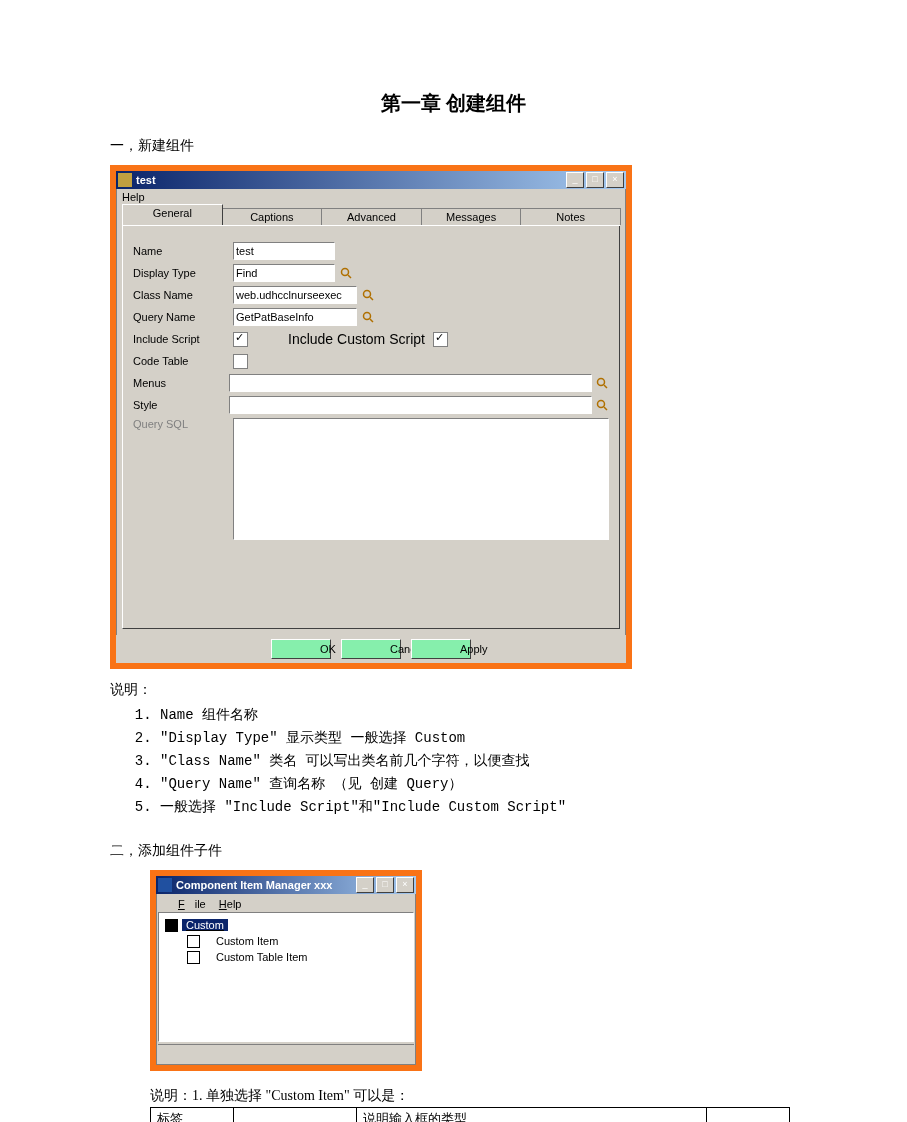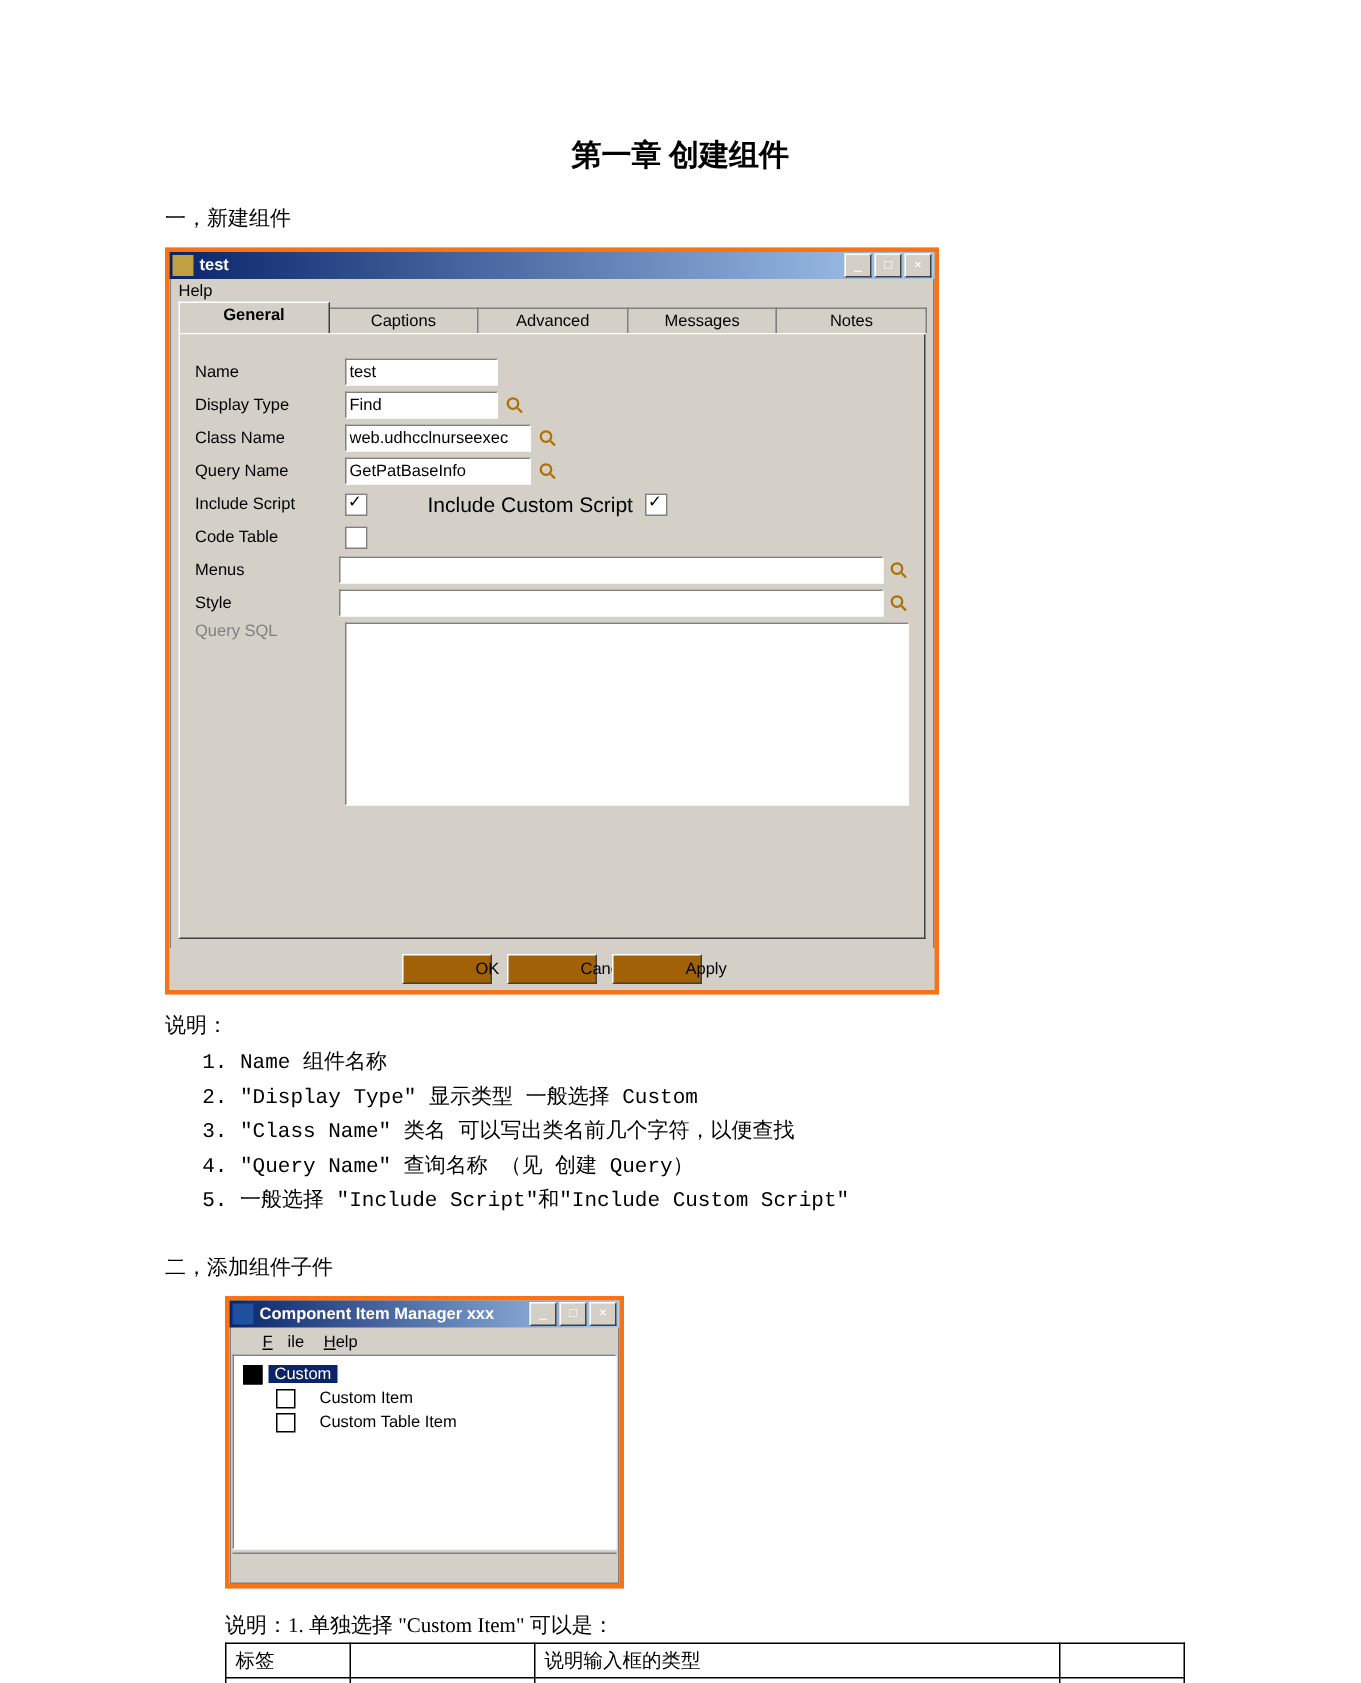--- a/index.html
+++ b/index.html
@@ -21,21 +21,21 @@
     margin: 0 0 20px 0;
   }
   .section-label {
     margin: 10px 0;
   }
   
   .win {
     font-family: "Tahoma", "Arial", sans-serif;
     font-size: 11px;
     color: #000;
-    border: 3px solid #f97316;
+    border: 6px solid #f97316;
     background: #d4d0c8;
     width: 510px;
     margin: 2px 0 12px 0;
     box-shadow: 0 0 0 1px #808080 inset;
   }
   .titlebar {
     display: flex;
     align-items: center;
     height: 18px;
     background: linear-gradient(to right, #0a246a, #a6caf0);
@@ -87,21 +87,21 @@
     border: 1px solid #808080;
     border-bottom: none;
     background: #d4d0c8;
     margin-right: -1px;
     position: relative;
   }
   .tab.active {
     background: #d4d0c8;
     border-color: #fff #404040 #d4d0c8 #fff;
     z-index: 2;
-    font-weight: bold;
+    font-weight: normal;
     height: 16px;
   }
   .tabpanel {
     margin: 0 6px 6px 6px;
     border: 1px solid #fff;
     border-top: none;
     border-right-color: #404040;
     border-bottom-color: #404040;
     padding: 16px 10px 6px 10px;
     background: #d4d0c8;
@@ -168,21 +168,21 @@
     display: flex;
     justify-content: center;
     gap: 10px;
     margin-top: 6px;
     padding: 4px 0;
     background: #d4d0c8;
   }
   .btn {
     width: 60px;
     height: 20px;
-    background: #a16207;
+    background: #86efac;
     border: 1px solid #fff;
     border-right-color: #404040;
     border-bottom-color: #404040;
     font-size: 11px;
     padding-left: 48px;
   }
   
   .explain {
     margin: 0 0 6px 0;
   }
@@ -225,21 +225,21 @@
     height: 120px;
     padding: 4px;
     font-size: 11px;
   }
   .treerow {
     display: flex;
     align-items: center;
     height: 16px;
     gap: 4px;
   }
-  .treerow.lvl1 { padding-left: 2px; }
+  .treerow.lvl1 { padding-left: 2px; text-decoration: underline; }
   .treerow.lvl2 { padding-left: 24px; gap: 16px; }
   .cbx {
     width: 11px; height: 11px;
     border: 1px solid #000;
     background: #fff;
     display: inline-block;
   }
   .cbx.filled { background: #000; }
   .sel {
     background: #0a246a;

